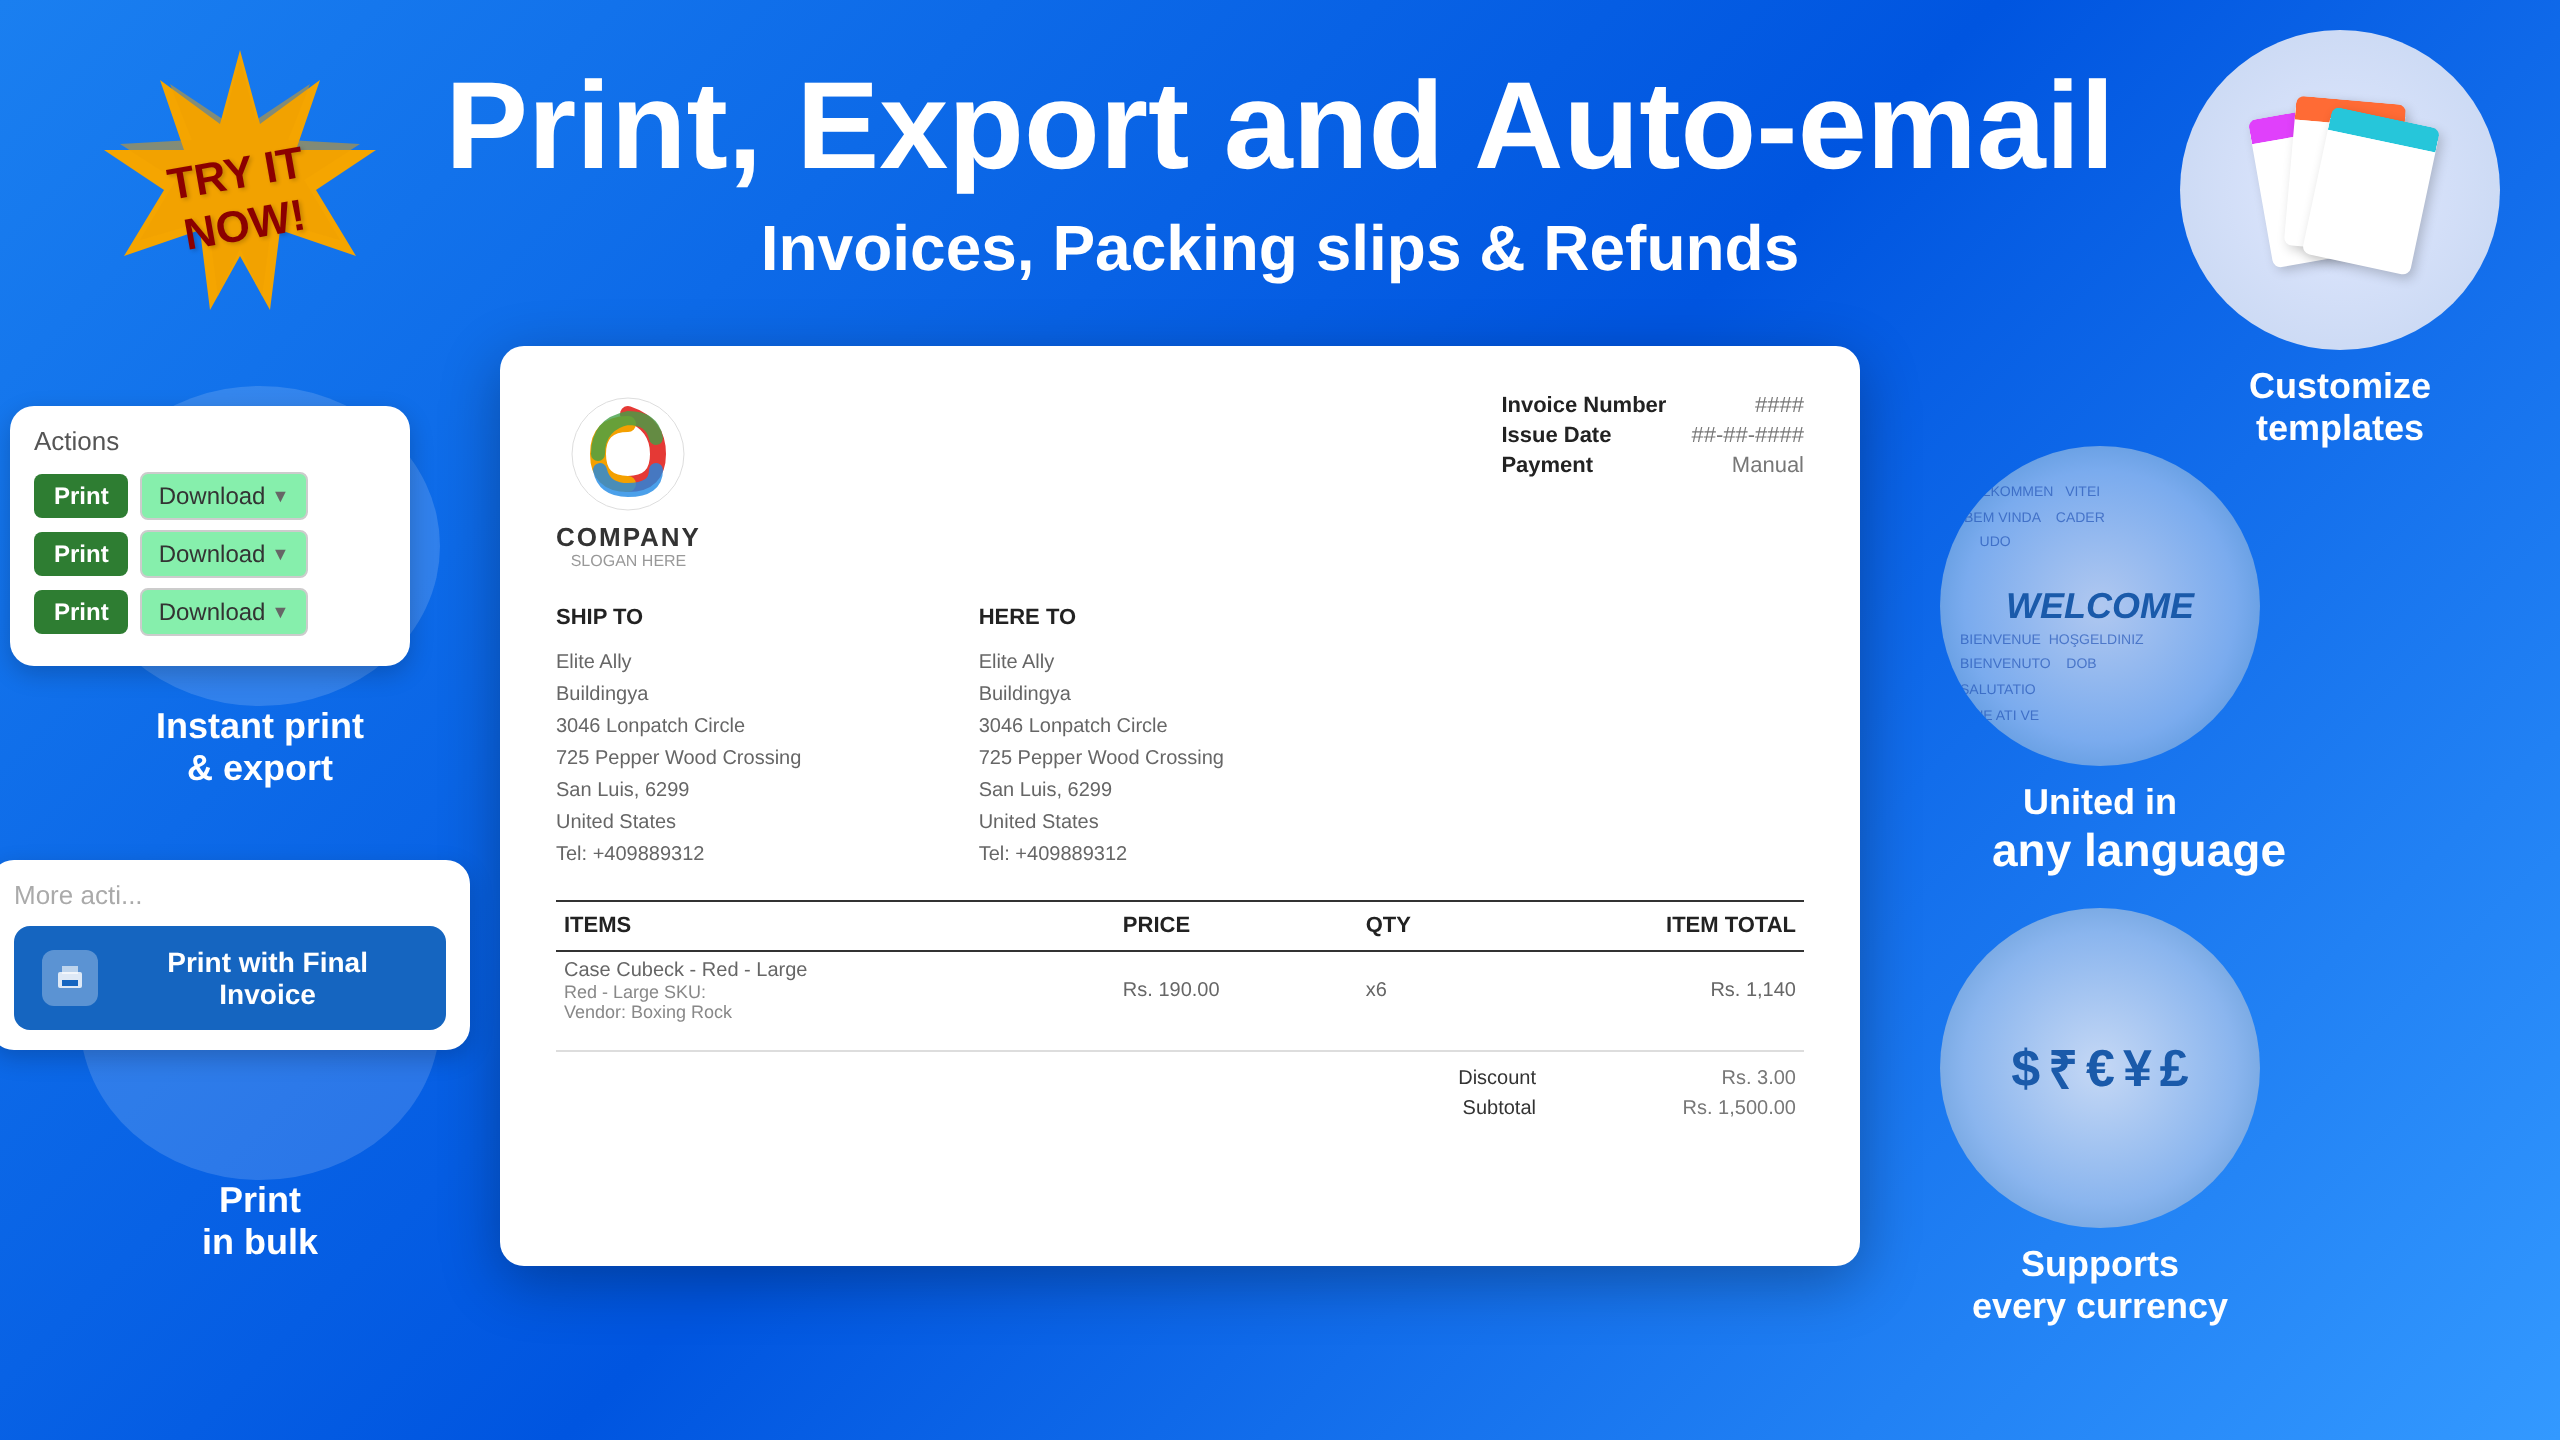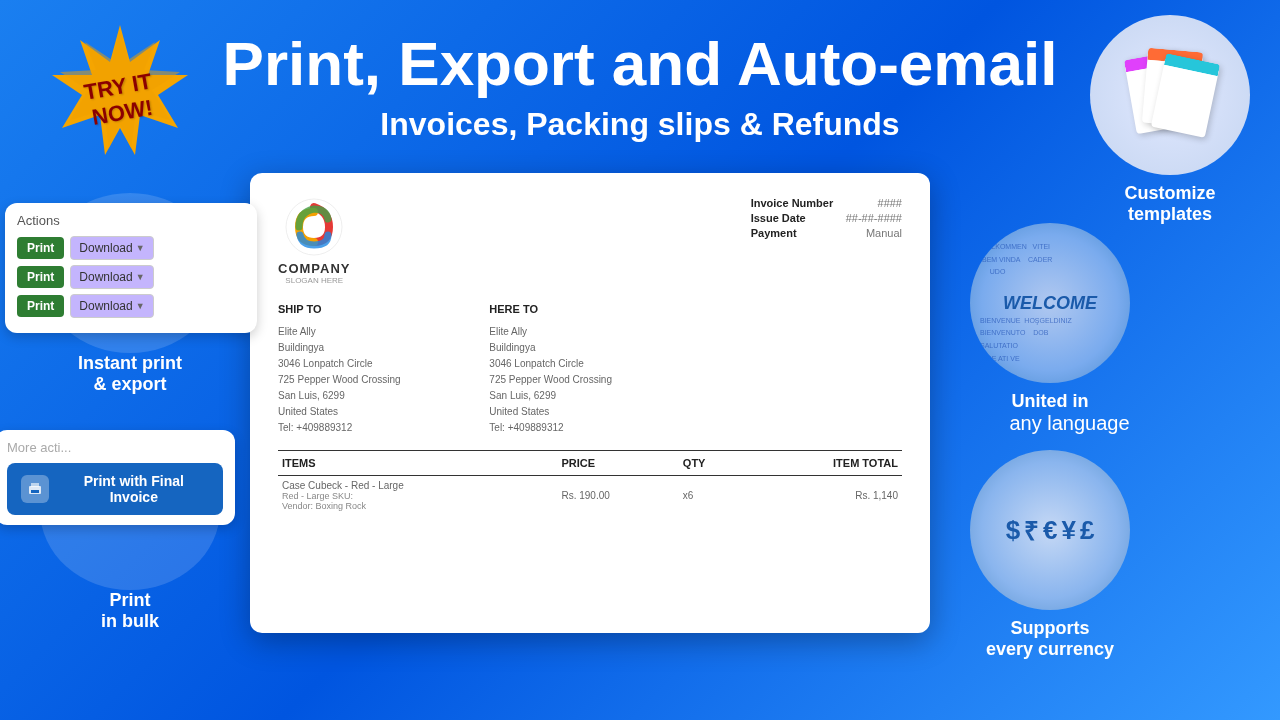--- a/index.html
+++ b/index.html
@@ -57,21 +57,21 @@
       gap: 15px;
       flex-shrink: 0;
     }
 
     
     .actions-panel {
       background: white;
       border-radius: 12px;
       padding: 10px 12px;
       box-shadow: 0 4px 12px rgba(0,0,0,0.2);
-      width: 252px;
+      width: 200px;
       position: absolute;
       top: 30px;
       left: -15px;
     }
     .actions-title {
       font-size: 13px;
       color: #555;
       margin-bottom: 8px;
     }
     .action-row {
@@ -84,21 +84,21 @@
       background: #2e7d32;
       color: white;
       border: none;
       border-radius: 4px;
       padding: 4px 10px;
       font-size: 12px;
       font-weight: 600;
       cursor: pointer;
     }
     .download-btn {
-      background: #c4b5fd;
+      background: #86efac;
       color: #333;
       border: 1px solid #ccc;
       border-radius: 4px;
       padding: 4px 8px;
       font-size: 12px;
       cursor: pointer;
       display: flex;
       align-items: center;
       gap: 3px;
     }
@@ -527,20 +527,30 @@
               <div>Vendor: Boxing Rock</div>
             </div>
           </td>
           <td>Rs. 190.00</td>
           <td>x6</td>
           <td>Rs. 1,140</td>
         </tr>
       </tbody>
     </table>
 
+    <div class="totals-section">
+      <div class="total-row">
+        <span class="total-label">Discount</span>
+        <span class="total-value">Rs. 3.00</span>
+      </div>
+      <div class="total-row">
+        <span class="total-label">Subtotal</span>
+        <span class="total-value">Rs. 1,500.00</span>
+      </div>
+    </div>
 
   </div>
 
   <div class="right-features">
 
     <div class="feature-row" style="margin-top: 50px;">
       <div class="welcome-bg">
         <div style="position:absolute; font-size:7px; color:rgba(30,80,180,0.65); top:18px; left:12px; line-height:1.8; font-weight:500;">
           VÄLKOMMEN &nbsp; VITEI<br>
           BEM VINDA &nbsp;&nbsp; CADER<br>
@@ -549,21 +559,21 @@
         <div style="position:absolute; font-size:7px; color:rgba(30,80,180,0.65); bottom:18px; left:10px; line-height:1.8; font-weight:500;">
           BIENVENUE&nbsp; HOŞGELDINIZ<br>
           BIENVENUTO &nbsp;&nbsp; DOB<br>
           SALUTATIO<br>
           BINE ATI VE
         </div>
         <div style="font-size:18px; font-weight:900; color:#1a5aaa; z-index:2; position:relative;font-style:italic;">WELCOME</div>
       </div>
       <div style="text-align:center; margin-top:8px;">
         <div style="color:white;font-weight:700;font-size:18px;">United in</div>
-        <div style="color:white;font-weight:400;font-size:20px;margin-left:39px;">any language</div>
+        <div style="color:white;font-weight:700;font-size:23px;margin-left:39px;">any language</div>
       </div>
     </div>
 
     <div class="feature-row">
       <div class="currency-bg">
         <span class="currency-sym">$</span>
         <span class="currency-sym">₹</span>
         <span class="currency-sym">€</span>
         <span class="currency-sym">¥</span>
         <span class="currency-sym">£</span>

